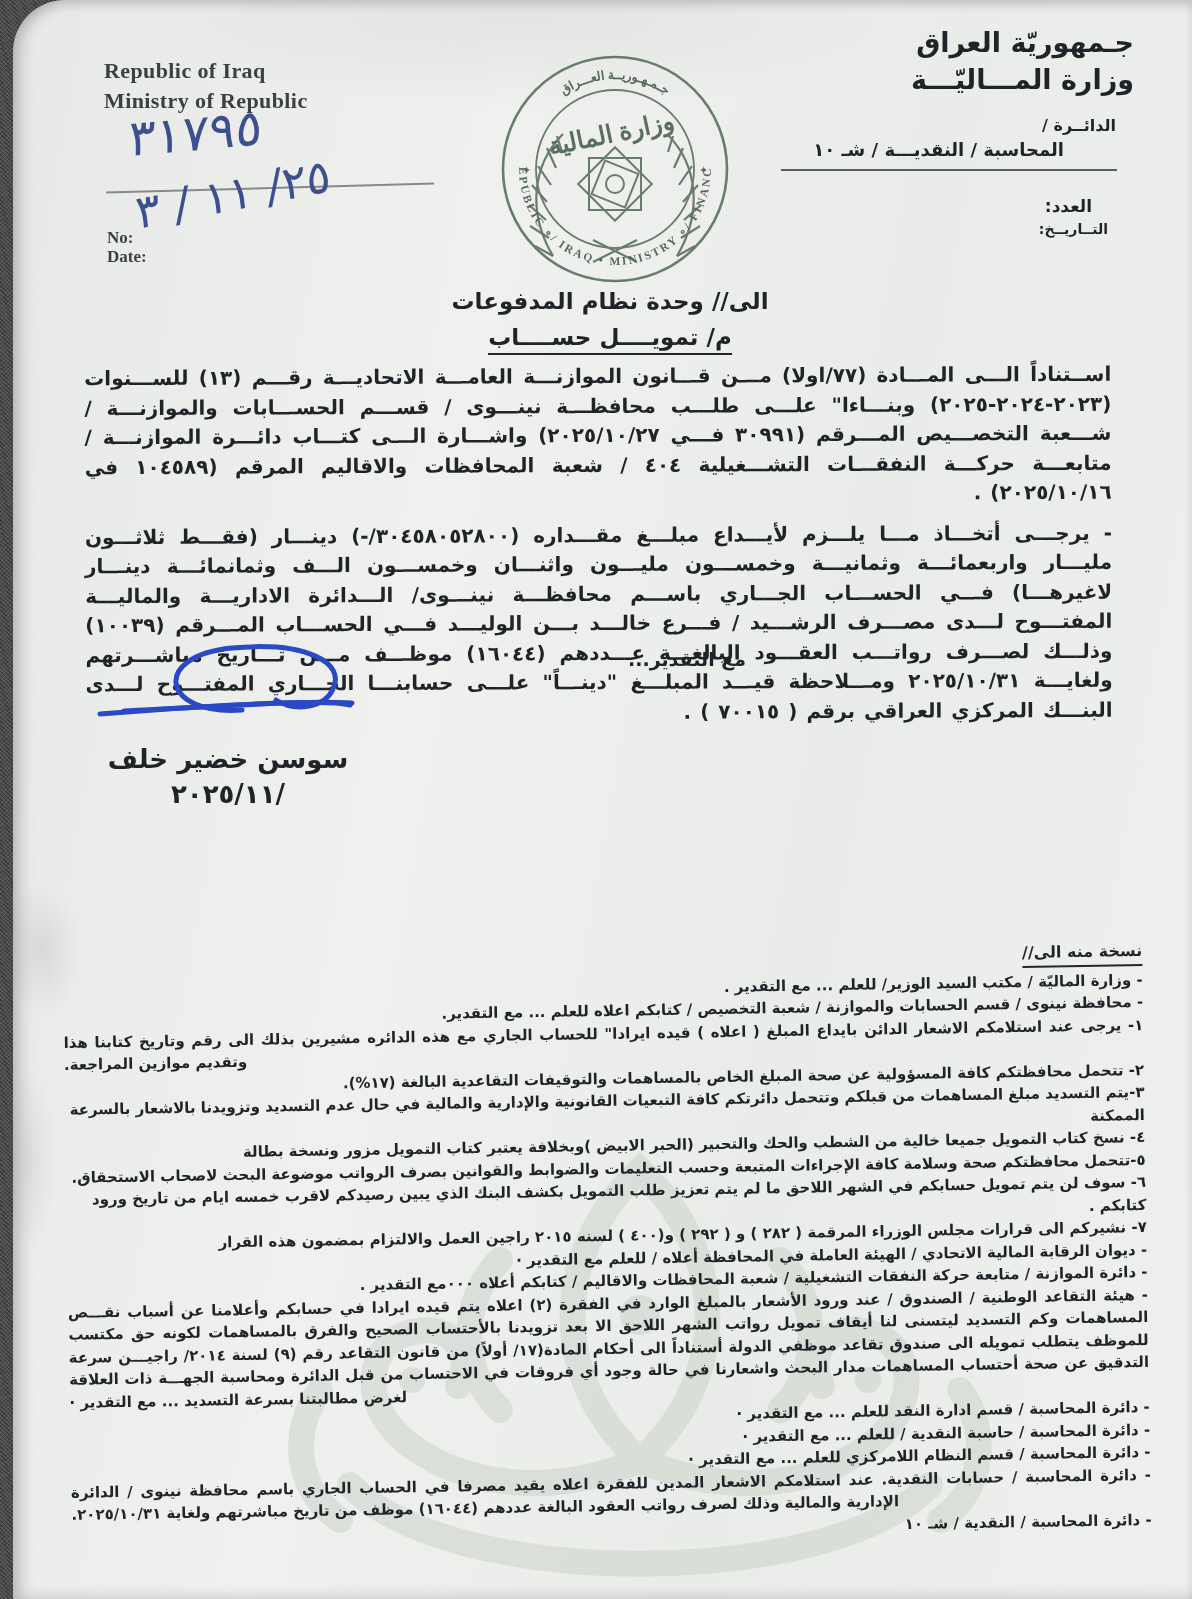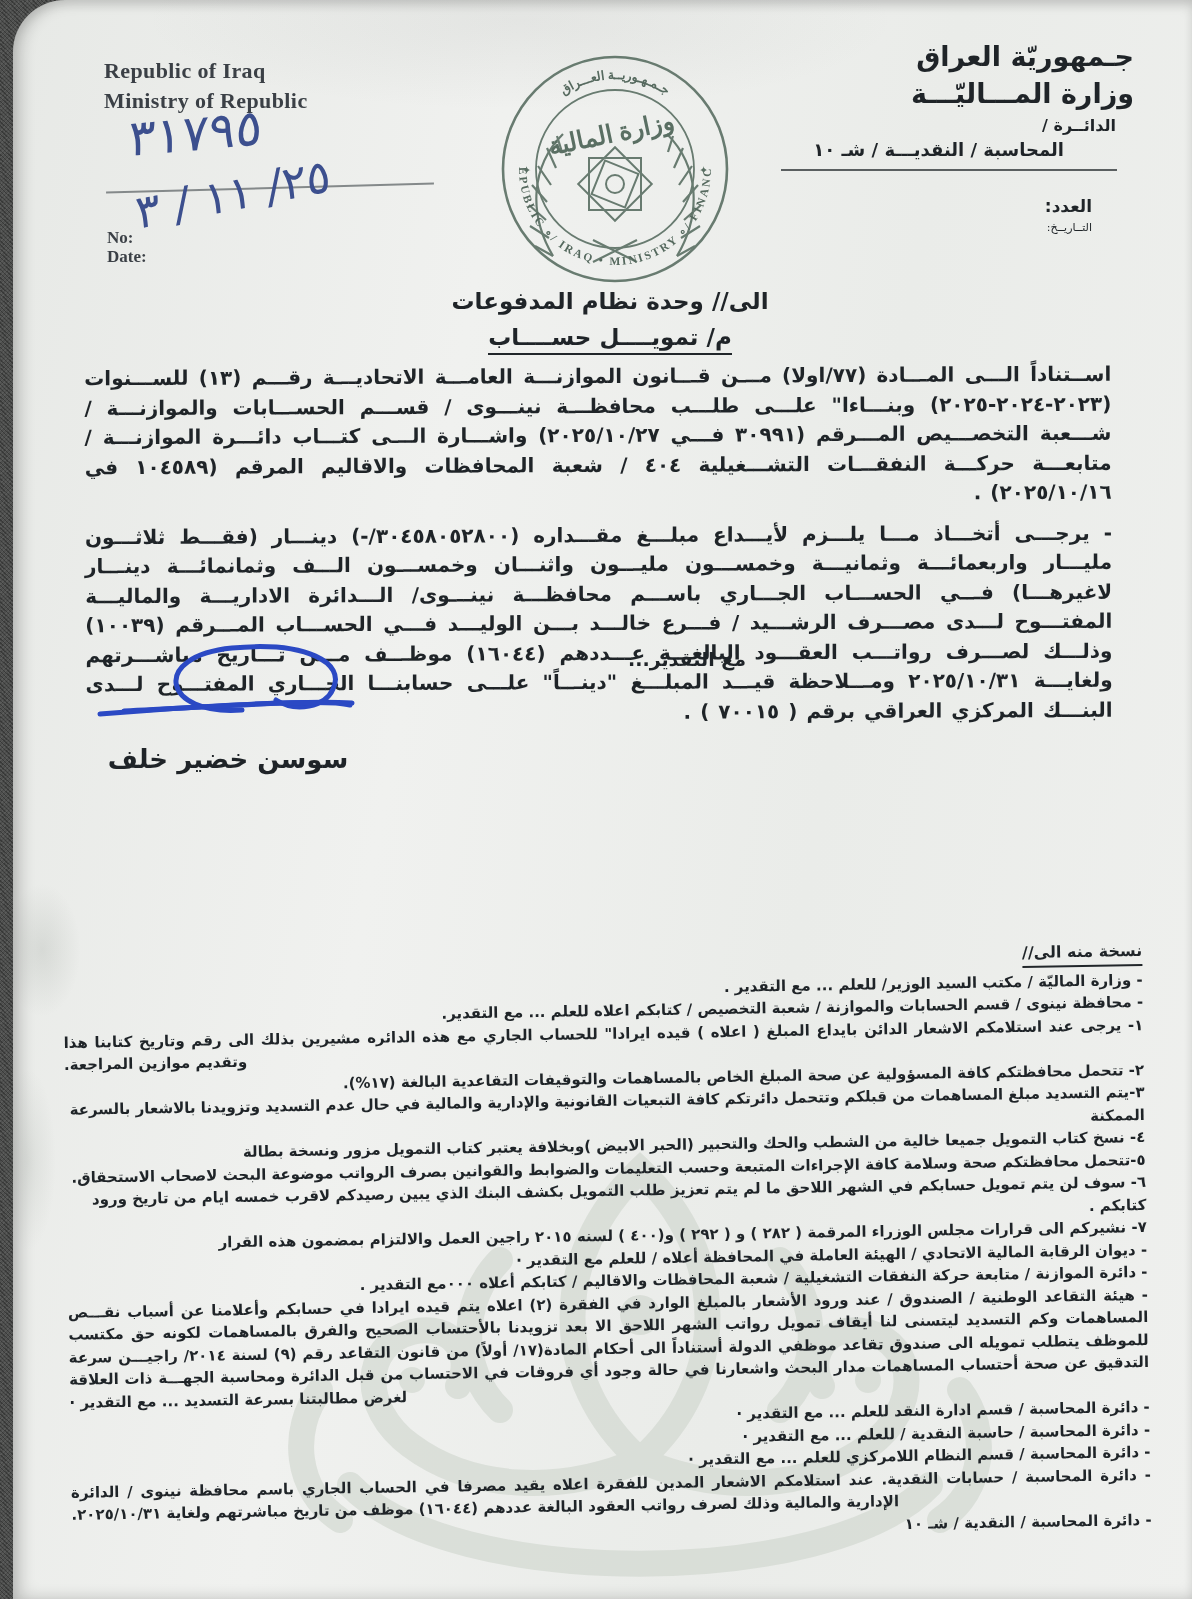--- a/index.html
+++ b/index.html
@@ -22,26 +22,26 @@
   .en{font-family:"Liberation Serif",serif;color:#3b4046;}
   .ar{direction:rtl;color:#1f2428;}
   .hw{color:#3c4f8e;font-family:"DejaVu Sans",sans-serif;}
   .hdr-en{left:104px;top:56px;font-size:22px;line-height:30px;letter-spacing:.4px;font-weight:bold;}
   .hw-number{left:128px;top:96px;width:320px;font-size:50px;letter-spacing:16px;
     transform:rotate(-5deg) skewX(-7deg);white-space:nowrap;direction:ltr;}
   .ref-line{left:106px;top:187px;width:328px;height:2px;background:#84898a;transform:rotate(-1.6deg);}
   .no-date{left:107px;top:212px;font-size:17px;line-height:19px;font-weight:bold;margin-top:16px;}
   .hw-date{left:138px;top:186px;font-size:46px;letter-spacing:5px;direction:ltr;
     transform:rotate(-11deg) skewX(-6deg);transform-origin:left bottom;white-space:nowrap;}
-  .hdr-ar{right:58px;top:38px;text-align:right;font-size:27px;line-height:37px;font-weight:bold;}
+  .hdr-ar{right:58px;top:24px;text-align:right;font-size:27px;line-height:37px;font-weight:bold;}
   .dept-label{right:76px;top:116px;font-size:16px;font-weight:bold;}
   .dept-value{right:128px;top:139px;font-size:18px;font-weight:bold;}
   .hdr-rule{right:75px;top:169px;width:336px;height:2px;background:#5a5f60;}
   .num-label{right:100px;top:196px;font-size:17px;font-weight:bold;}
-  .date-label{right:100px;top:221px;font-size:11px;font-weight:normal;}
+  .date-label{right:84px;top:221px;font-size:14px;font-weight:bold;}
   .to-line{left:380px;top:288px;width:460px;text-align:center;font-size:23px;font-weight:bold;}
   .subject{left:380px;top:324px;width:460px;text-align:center;font-size:23px;font-weight:bold;}
   .subject span{border-bottom:2.5px solid #21262a;padding-bottom:3px;}
   .body-text{left:85px;right:80px;top:362px;font-size:20px;line-height:29.5px;
     font-weight:bold;text-align:justify;transform:rotate(-.25deg);word-spacing:2px;}
   .body-text p{margin:0 0 11px 0;}
   .regards{left:628px;top:648px;font-size:19px;font-weight:bold;}
   .sig-block{left:92px;top:742px;width:272px;text-align:center;font-size:26px;line-height:35px;font-weight:bold;}
   .copy-list{left:62px;right:50px;top:940px;font-size:15px;line-height:22.5px;font-weight:bold;
     text-align:right;transform:rotate(-.95deg);transform-origin:top right;}
@@ -150,20 +150,21 @@
   <svg class="abs" style="left:92px;top:636px;width:272px;height:100px;" viewBox="0 0 272 100">
     <g fill="none" stroke="#2b49c4" stroke-width="5" stroke-linecap="round">
       <path d="M150,74 C70,80 58,20 140,12 C215,5 254,27 241,53 C233,71 204,77 184,64"></path>
       <path d="M8,78 C90,71 212,64 260,67"></path>
       <path d="M32,75 C122,71 232,62 258,69"></path>
     </g>
   </svg>
 
   <div class="abs ar sig-block">
     <div>سوسن خضير خلف</div>
+    <div dir="ltr">٢٠٢٥/١١/</div>
   </div>
 
   <div class="abs ar copy-list">
     <div><span class="copy-head">نسخة منه الى//</span></div>
     <p>- وزارة الماليّة / مكتب السيد الوزير/ للعلم ... مع التقدير .</p>
     <p>- محافظة نينوى / قسم الحسابات والموازنة / شعبة التخصيص / كتابكم اعلاه للعلم ... مع التقدير.</p>
     <p class="just">١- يرجى عند استلامكم الاشعار الدائن بايداع المبلغ ( اعلاه ) قيده ايرادا" للحساب الجاري مع هذه الدائره مشيرين بذلك الى رقم وتاريخ كتابنا هذا وتقديم موازين المراجعة.</p>
     <p>٢- تتحمل محافظتكم كافة المسؤولية عن صحة المبلغ الخاص بالمساهمات والتوقيفات التقاعدية البالغة (١٧%).</p>
     <p>٣-يتم التسديد مبلغ المساهمات من قبلكم وتتحمل دائرتكم كافة التبعيات القانونية والإدارية والمالية في حال عدم التسديد وتزويدنا بالاشعار بالسرعة الممكنة</p>
     <p>٤- نسخ كتاب التمويل جميعا خالية من الشطب والحك والتحبير (الحبر الابيض )وبخلافة يعتبر كتاب التمويل مزور ونسخة بطالة</p>

